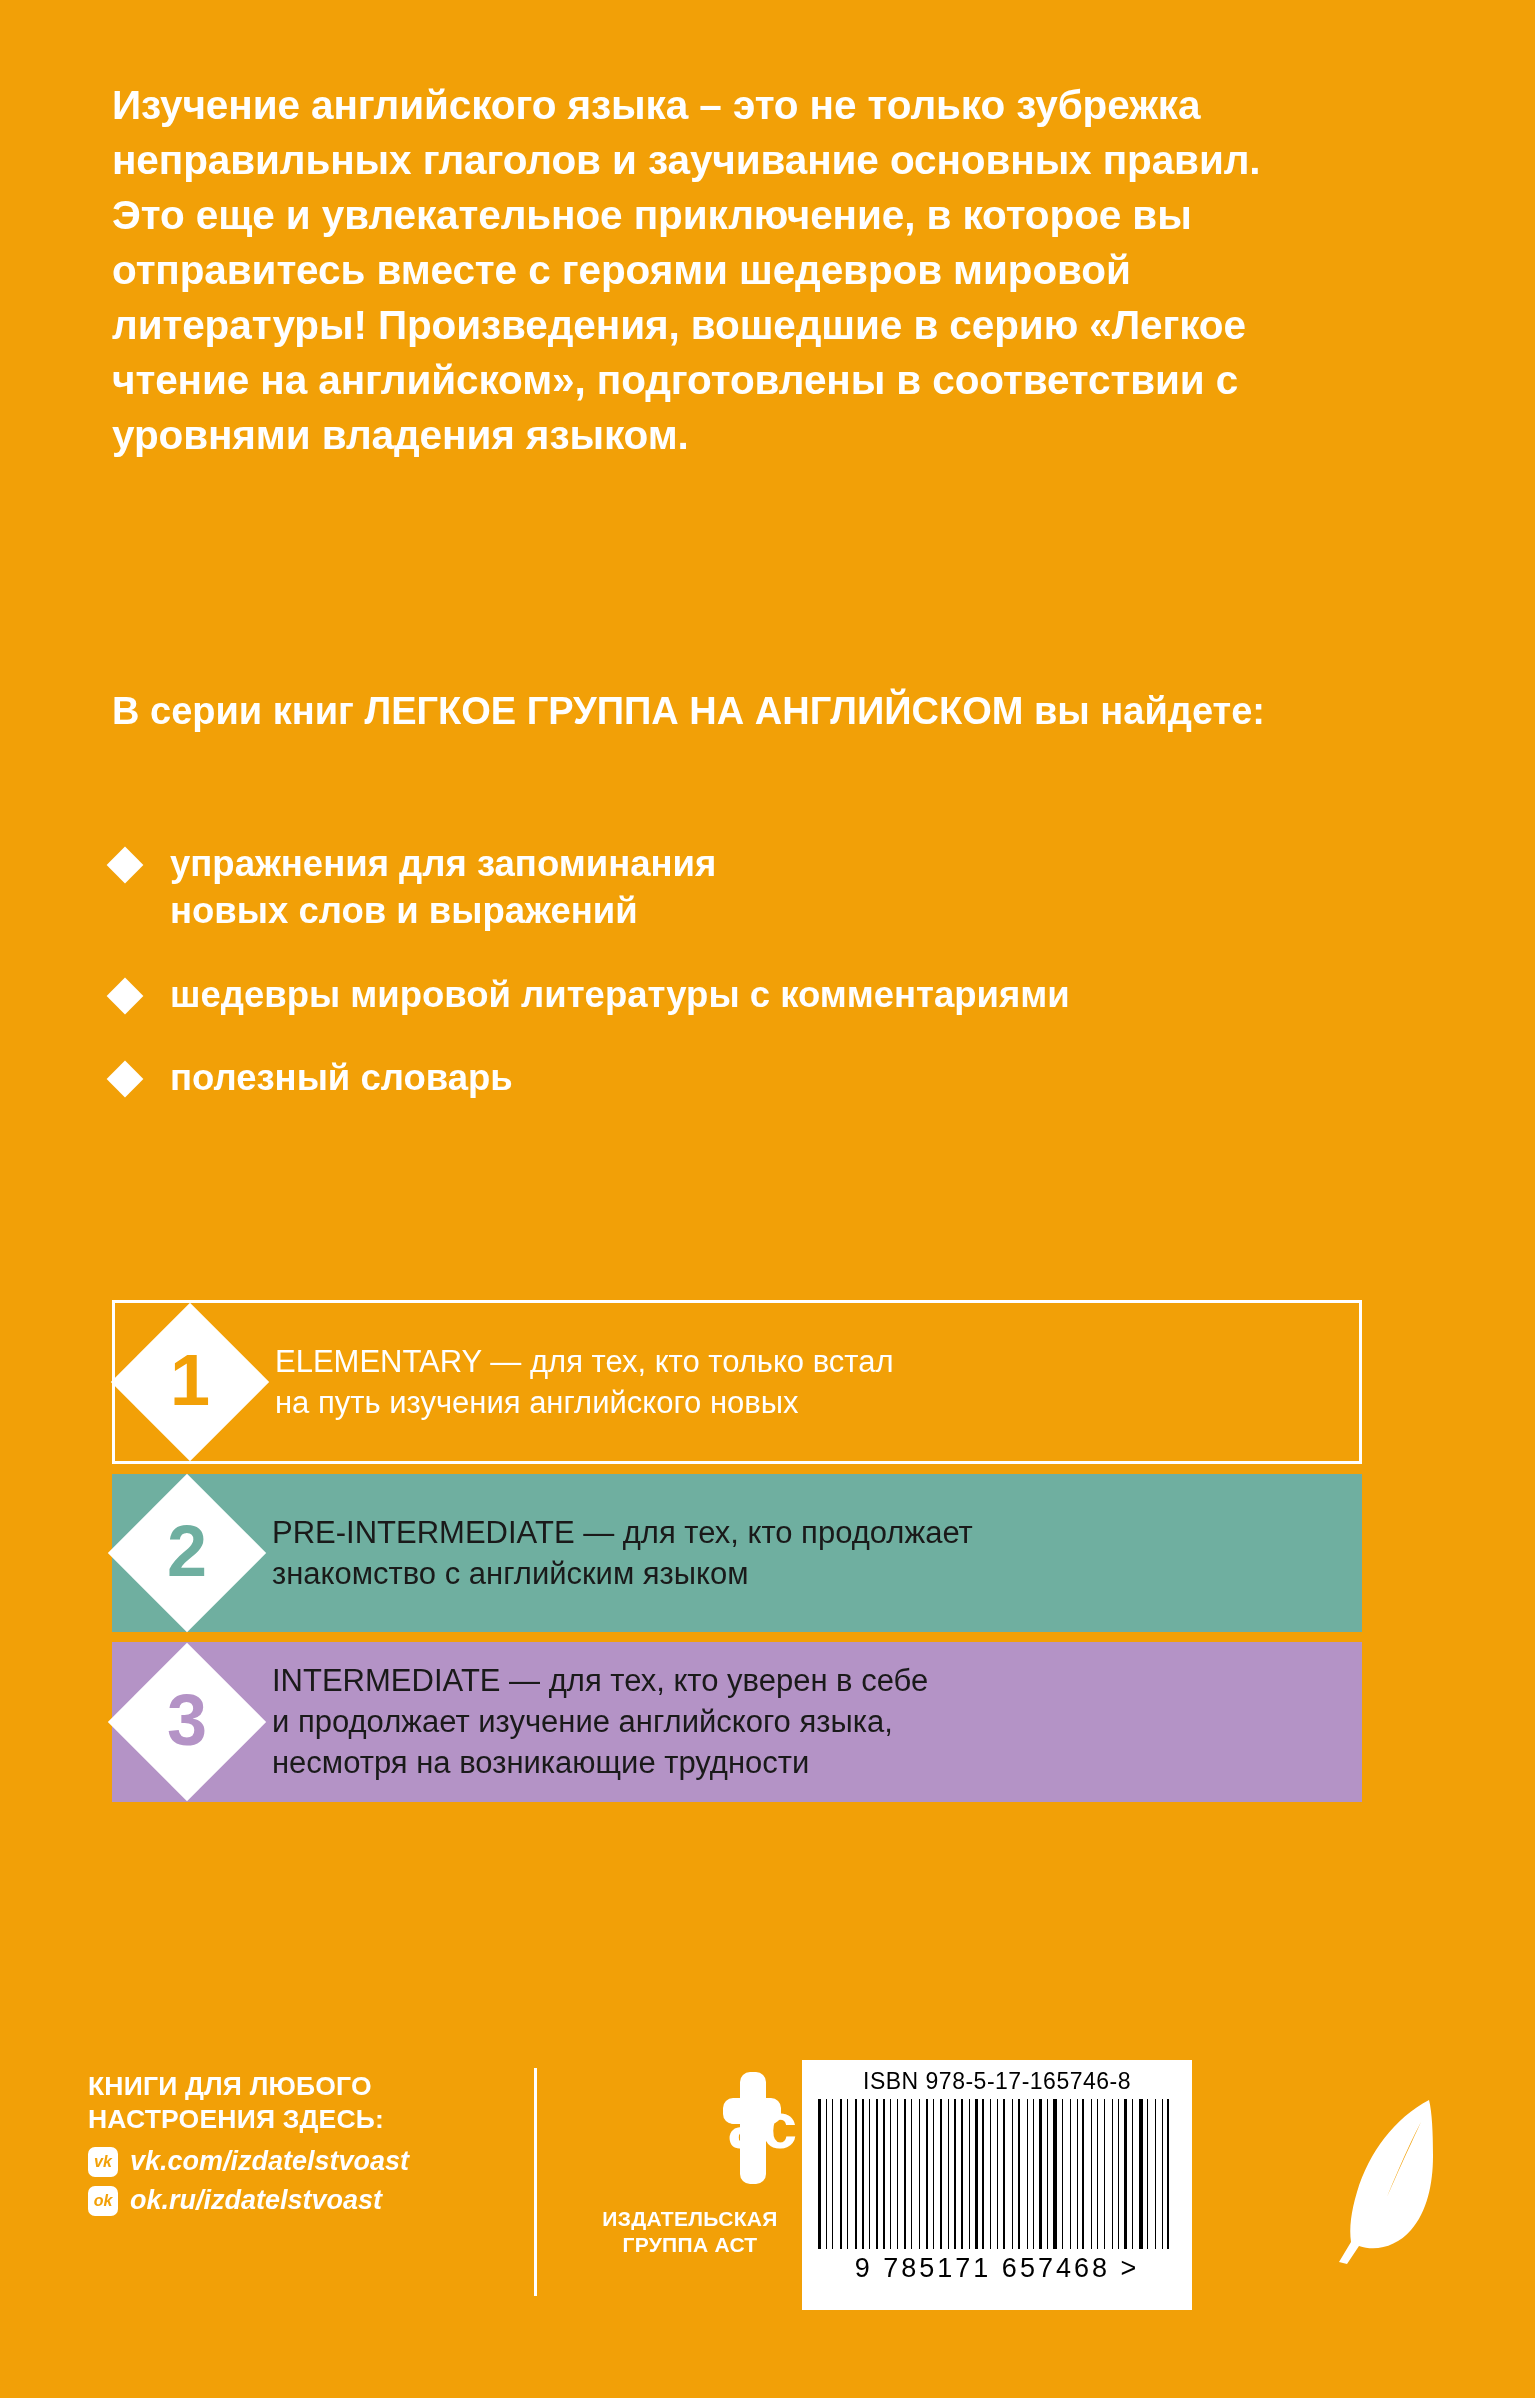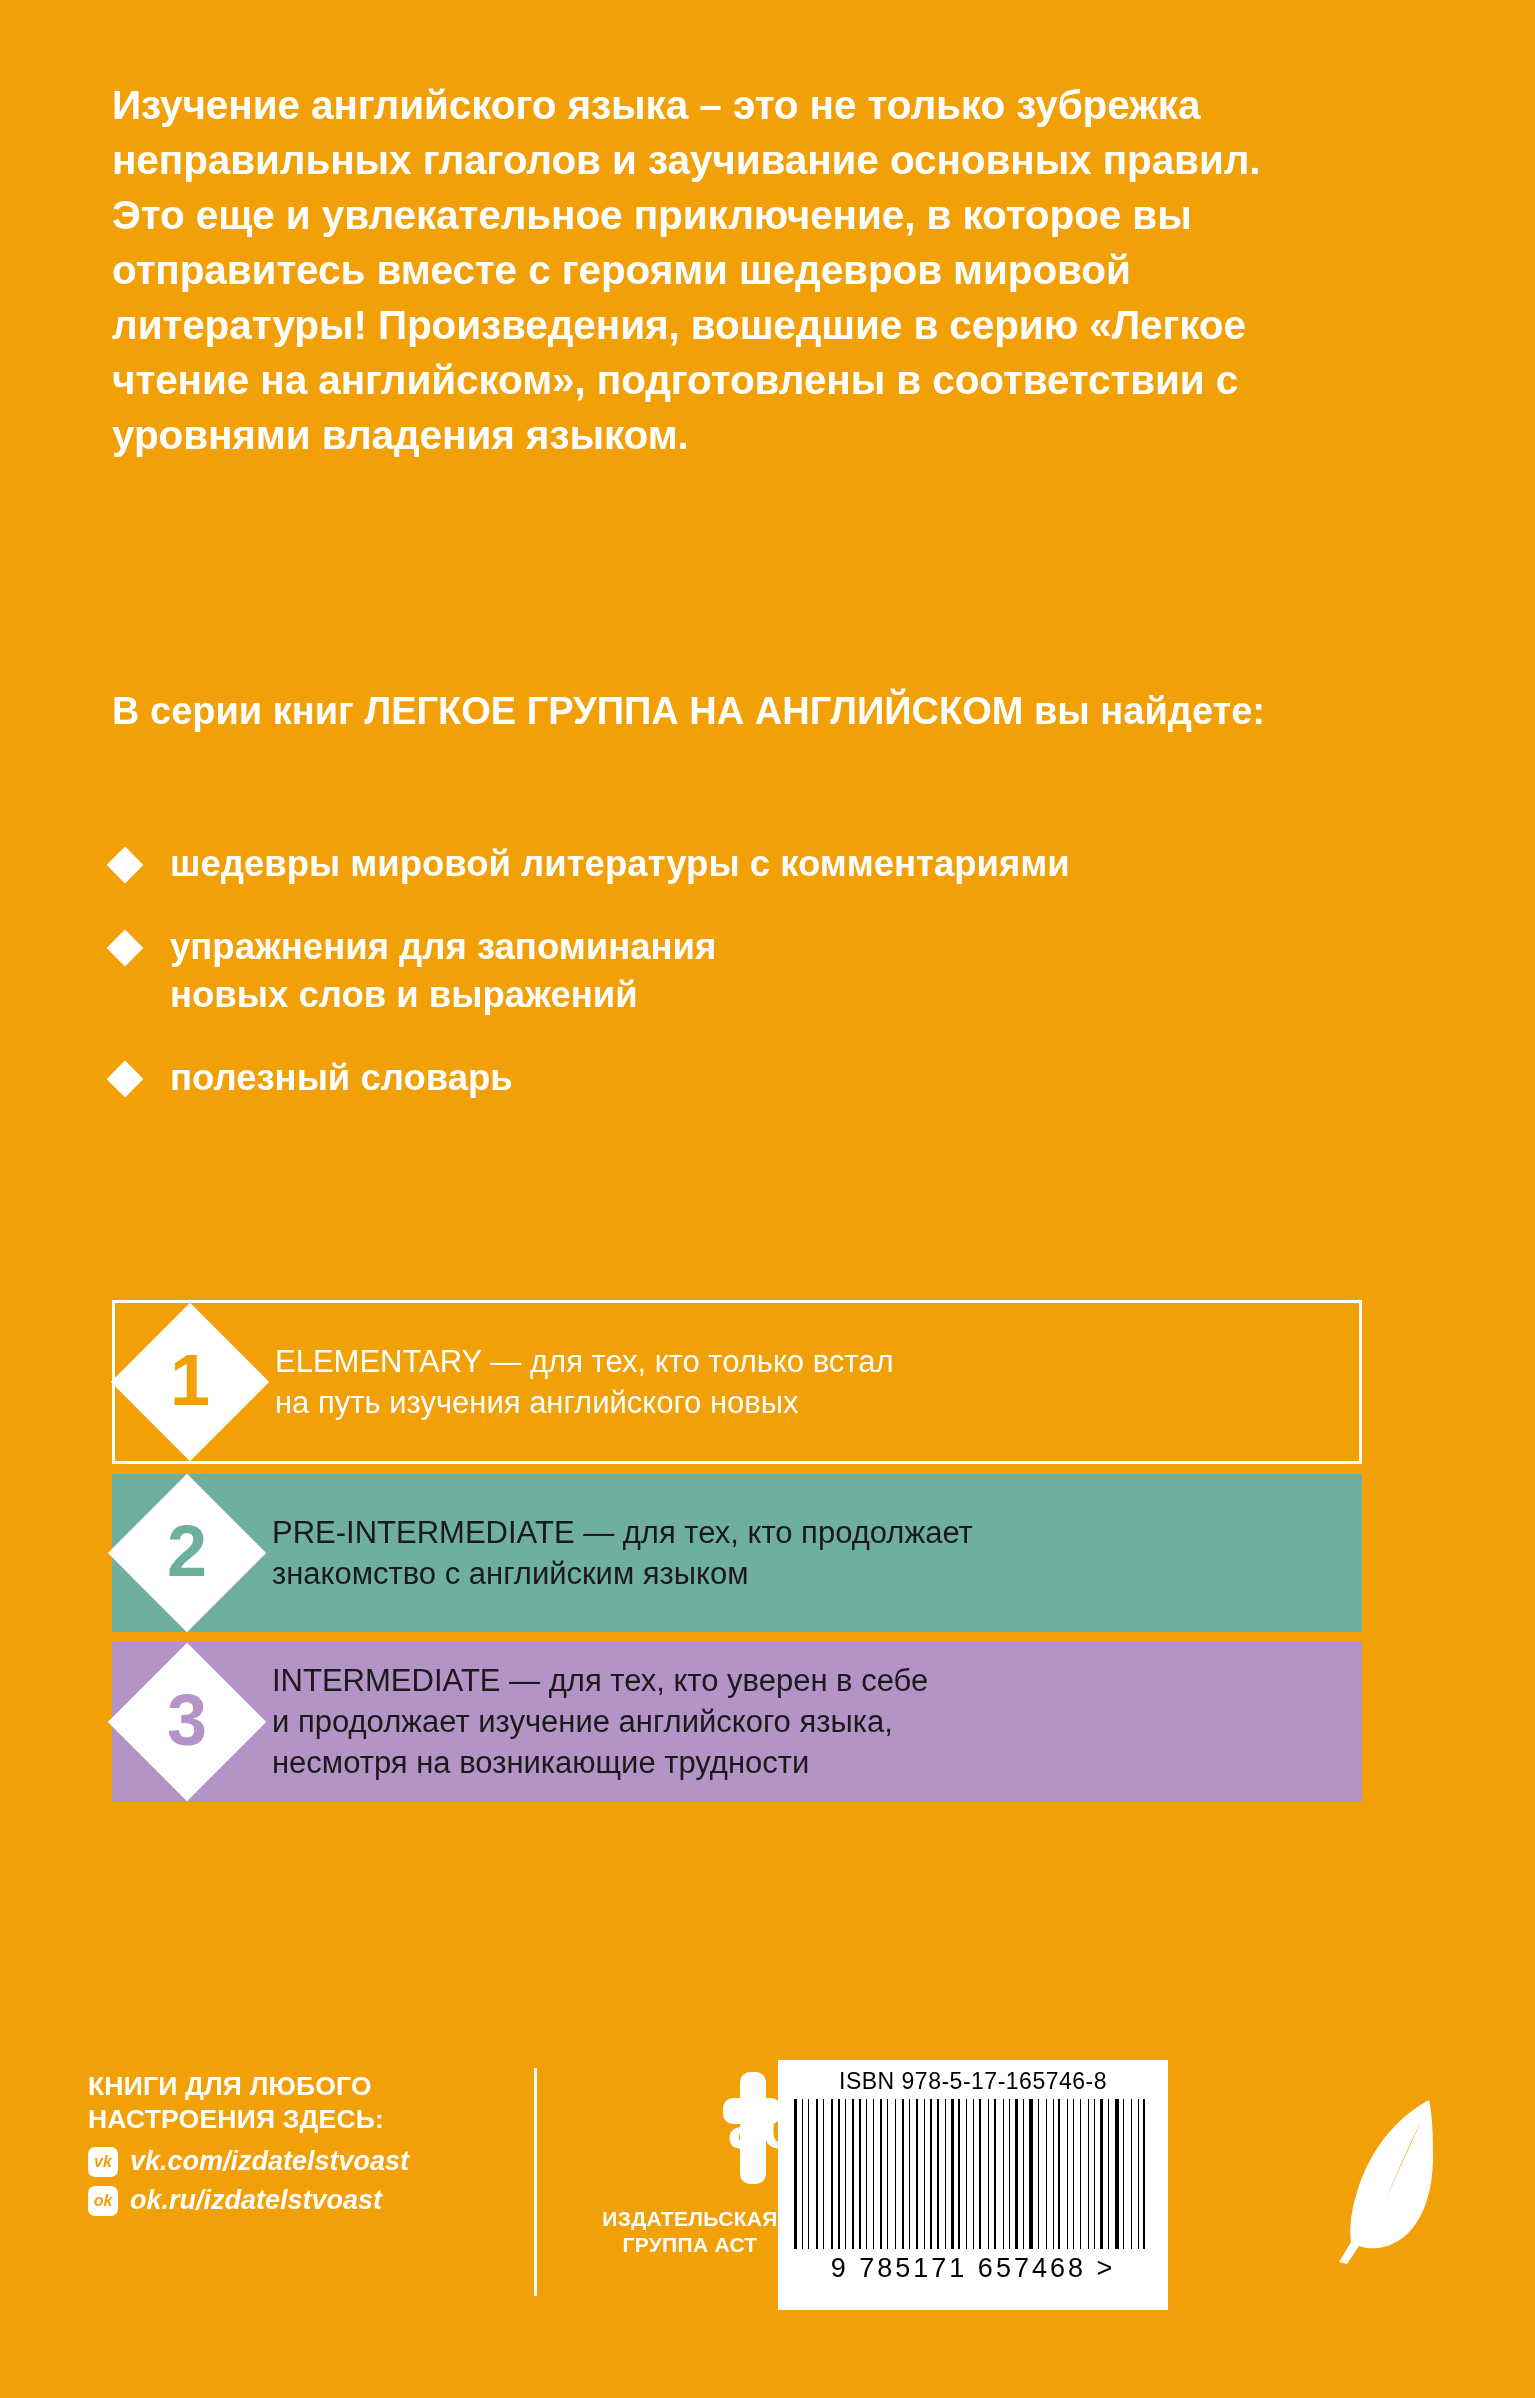--- a/index.html
+++ b/index.html
@@ -242,21 +242,21 @@
   .ast-sub {
     font-size: 21px;
     font-weight: bold;
     line-height: 1.25;
     letter-spacing: 0.3px;
   }
 
   
   .barcode-box {
     position: absolute;
-    left: 778px;
+    left: 802px;
     top: 0px;
     width: 390px;
     height: 250px;
     background: #ffffff;
     padding: 8px 10px;
     box-sizing: border-box;
   }
   .isbn {
     text-align: center;
     font-size: 23px;
@@ -301,26 +301,26 @@
 
 <div class="page">
 
   <div class="intro">Изучение английского языка – это не только зубрежка неправильных глаголов и заучивание основных правил. Это еще и увлекательное приключение, в которое вы отправитесь вместе с героями шедевров мировой литературы! Произведения, вошедшие в серию «Легкое чтение на английском», подготовлены в соответствии с уровнями владения языком.</div>
 
   <div class="series-heading">В серии книг ЛЕГКОЕ ГРУППА НА АНГЛИЙСКОМ вы найдете:</div>
 
   <div class="bullets">
     <div class="bullet-row">
       <span class="diamond"></span>
-      <span class="bullet-text">шедевры мировой литературы с комментариями</span>
+      <span class="bullet-text" style="white-space: pre-line;">упражнения для запоминания
+новых слов и выражений</span>
     </div>
     <div class="bullet-row">
       <span class="diamond"></span>
-      <span class="bullet-text" style="white-space: pre-line;">упражнения для запоминания
-новых слов и выражений</span>
+      <span class="bullet-text">шедевры мировой литературы с комментариями</span>
     </div>
     <div class="bullet-row">
       <span class="diamond"></span>
       <span class="bullet-text">полезный словарь</span>
     </div>
   </div>
 
   <div class="levels">
     <div class="level level-1">
       <div class="level-badge">

